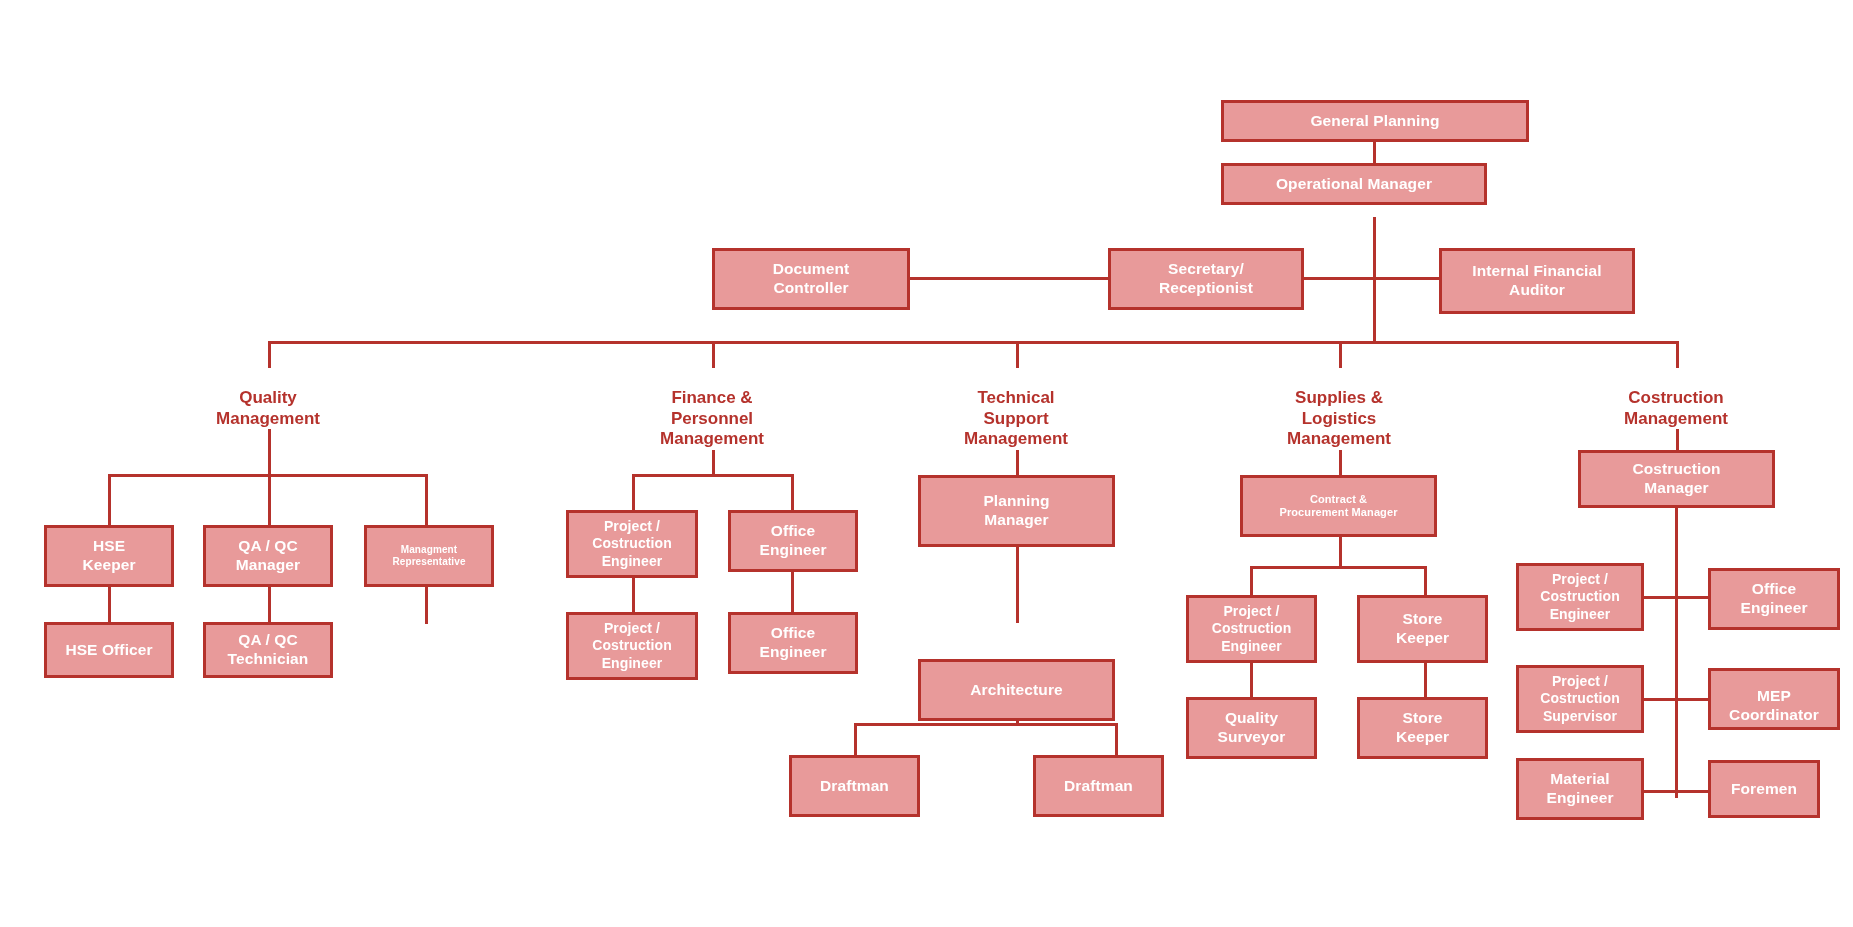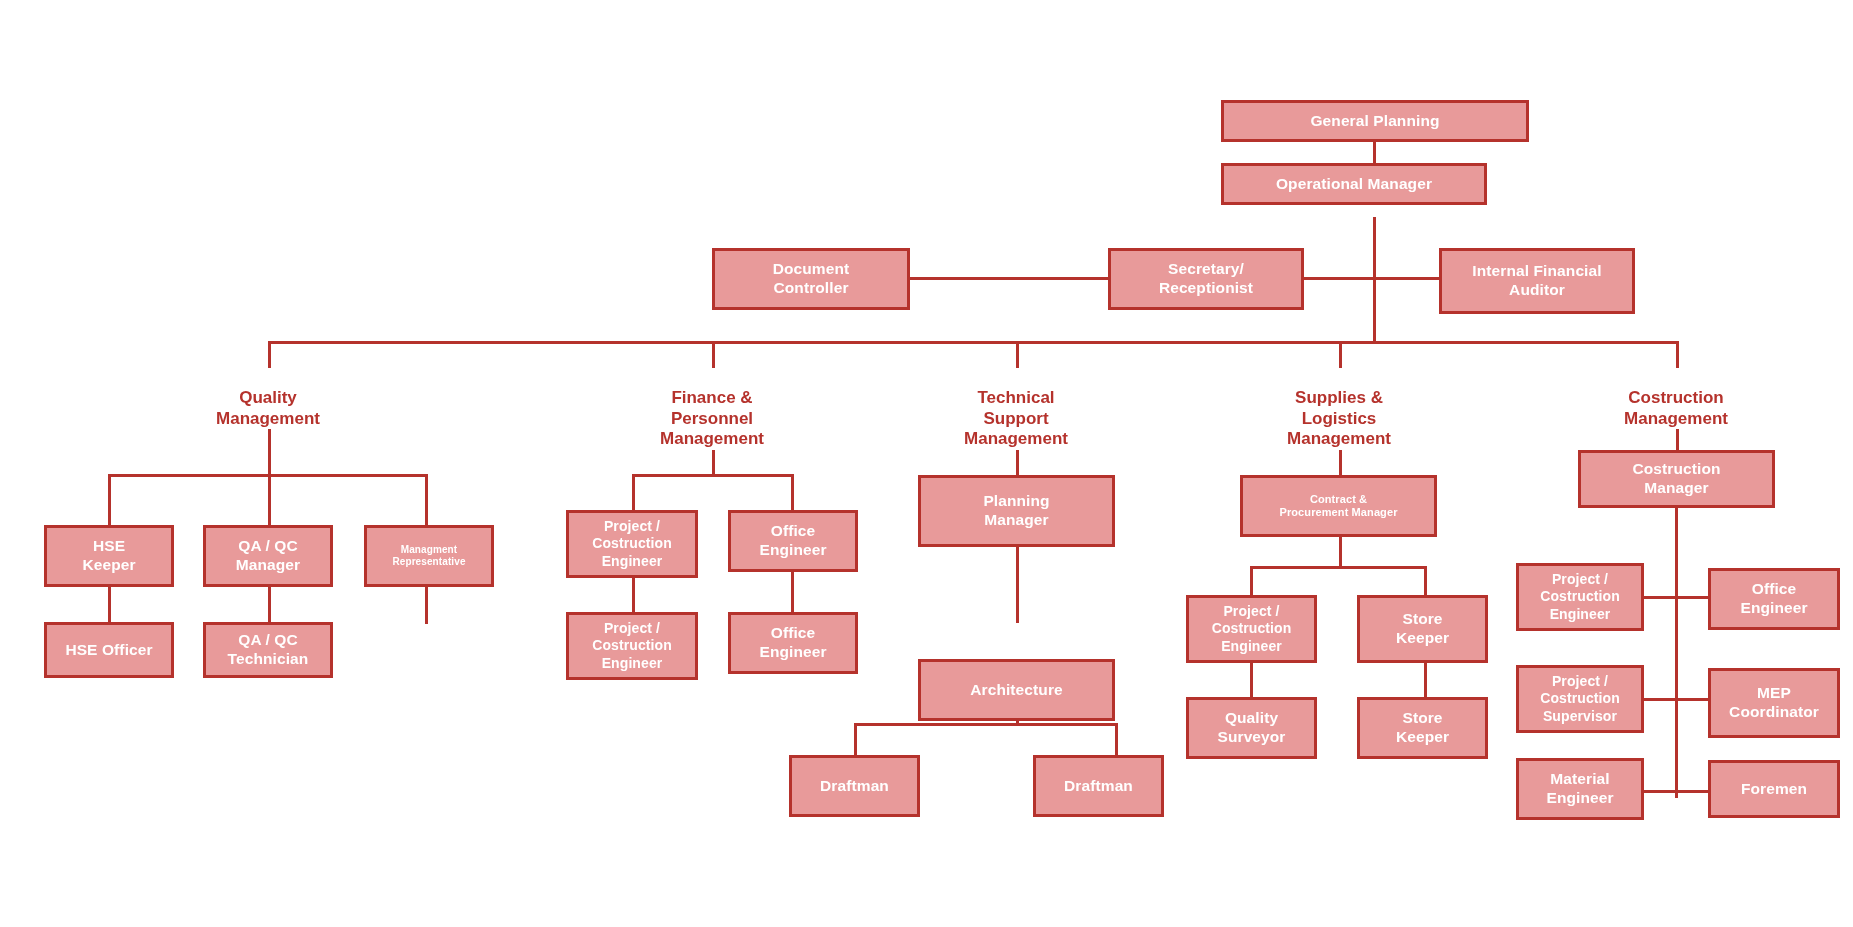--- a/index.html
+++ b/index.html
@@ -261,28 +261,28 @@
 Engineer</span>
   </div>
 
   <div class="node" style="left:1516px; top:665px; width:128px; height:68px; font-size:14px;">
     <span class="node-label">Project /
 Costruction
 Supervisor</span>
   </div>
   <div class="line h" style="left:1641px; top:698px; width:37px;"></div>
   <div class="line h" style="left:1675px; top:698px; width:36px;"></div>
-  <div class="node" style="left:1708px; top:668px; width:132px; height:70px;">
+  <div class="node" style="left:1708px; top:668px; width:132px; height:62px;align-items:flex-end;">
     <span class="node-label">MEP
 Coordinator</span>
   </div>
 
   <div class="node" style="left:1516px; top:758px; width:128px; height:62px;align-items:center;">
     <span class="node-label">Material
 Engineer</span>
   </div>
   <div class="line h" style="left:1641px; top:790px; width:37px;"></div>
   <div class="line h" style="left:1675px; top:790px; width:36px;"></div>
-  <div class="node" style="left:1708px; top:760px; width:132px; height:58px;">
+  <div class="node" style="left:1708px; top:760px; width:112px; height:58px;">
     <span class="node-label">Foremen</span>
   </div>
 
 </div>
 
 </body></html>

